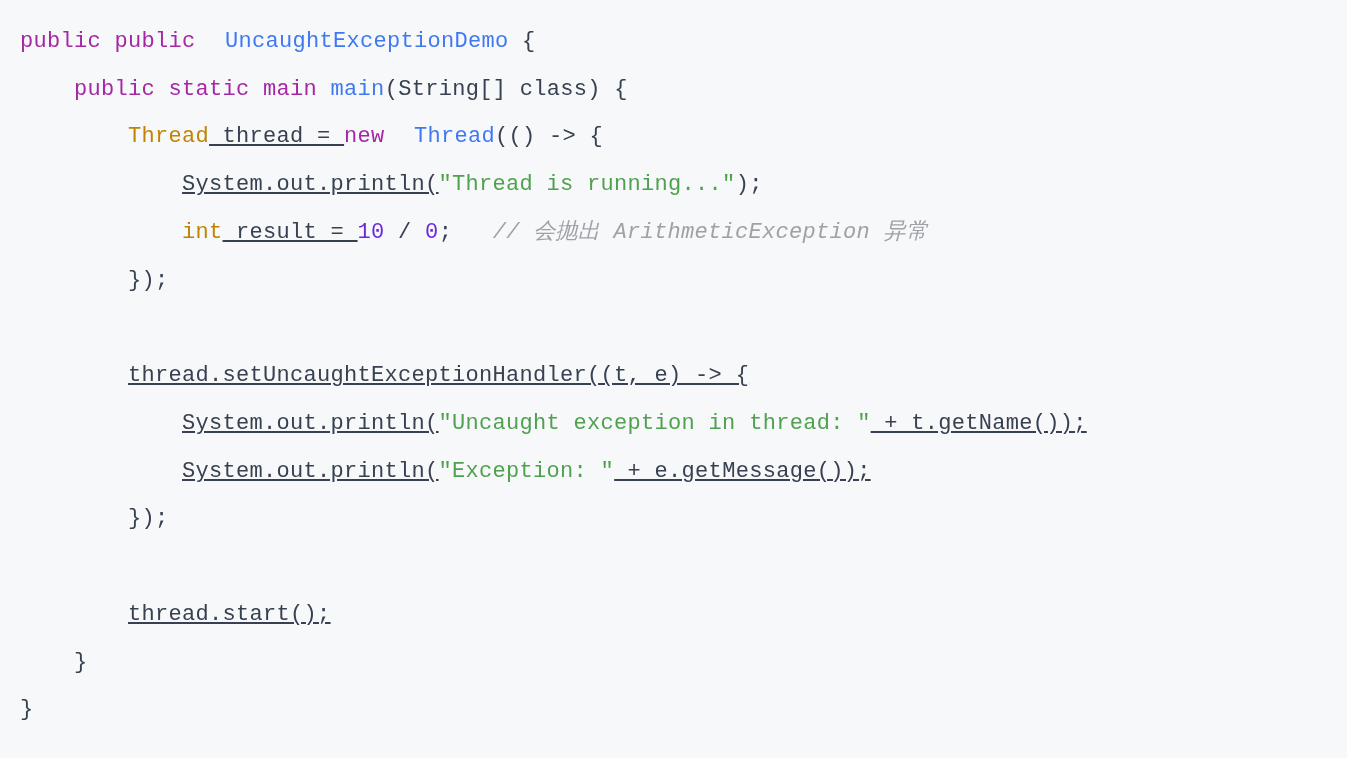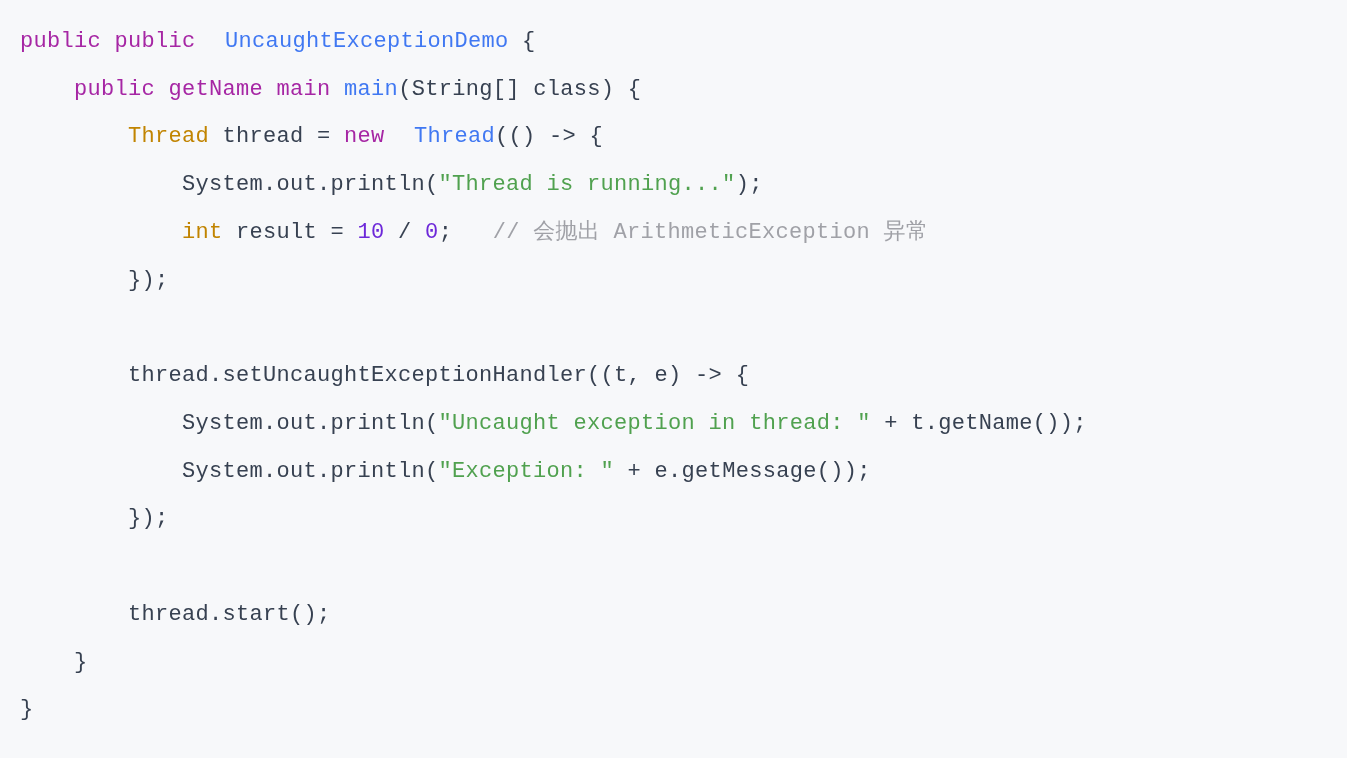--- a/index.html
+++ b/index.html
@@ -20,29 +20,29 @@
       margin: 0;
       font-family: inherit;
       white-space: pre;
     }
     .keyword { color: #a626a4; text-align: right; }
     .type { color: #c18401; }
     .class-name { color: #4078f2; margin-left: 16px; }
     .method { color: #4078f2; text-align: center; }
     .string { color: #50a14f; }
     .number { color: #6d28d9; }
-    .comment { color: #a0a1a7; }
+    .comment { color: #a0a1a7; font-style: italic; }
     .punct { color: #374151; }
-    .ident { color: #374151; }
+    .ident { color: #374151; text-decoration: underline; }
   </style>
 </head>
 <body>
 
 <pre><span><span class="keyword">public</span> <span class="keyword">public</span> <span class="class-name">UncaughtExceptionDemo</span><span class="punct"> {</span></span>
-<span><span>    </span><span class="keyword">public</span> <span class="keyword">getName</span> <span class="keyword">main</span> <span class="method">main</span><span class="punct">(String[] class) {</span></span>
+<span><span>    </span><span class="keyword">public</span> <span class="keyword">static</span> <span class="keyword">main</span> <span class="method">main</span><span class="punct">(String[] class) {</span></span>
 <span><span>        </span><span class="type">Thread</span><span class="ident"> thread = </span><span class="keyword">new</span><span class="class-name"> Thread</span><span class="punct">(() -&gt; {</span></span>
 <span><span>            </span><span class="ident">System.out.println(</span><span class="string">"Thread is running..."</span><span class="punct">);</span></span>
 <span><span>            </span><span class="type">int</span><span class="ident"> result = </span><span class="number">10</span><span class="punct"> / </span><span class="number">0</span><span class="punct">;   </span><span class="comment">// 会抛出 ArithmeticException 异常</span></span>
 <span><span>        </span><span class="punct">});</span></span>
 <span></span>
 <span><span>        </span><span class="ident">thread.setUncaughtExceptionHandler((t, e) -&gt; {</span></span>
 <span><span>            </span><span class="ident">System.out.println(</span><span class="string">"Uncaught exception in thread: "</span><span class="ident"> + t.getName());</span></span>
 <span><span>            </span><span class="ident">System.out.println(</span><span class="string">"Exception: "</span><span class="ident"> + e.getMessage());</span></span>
 <span><span>        </span><span class="punct">});</span></span>
 <span></span>

